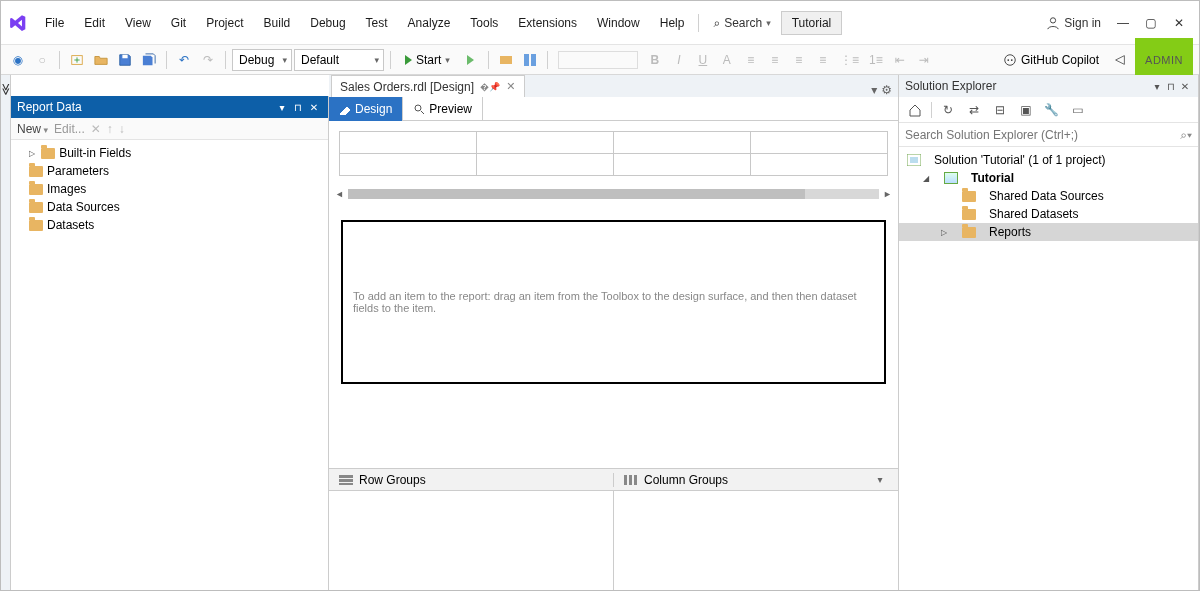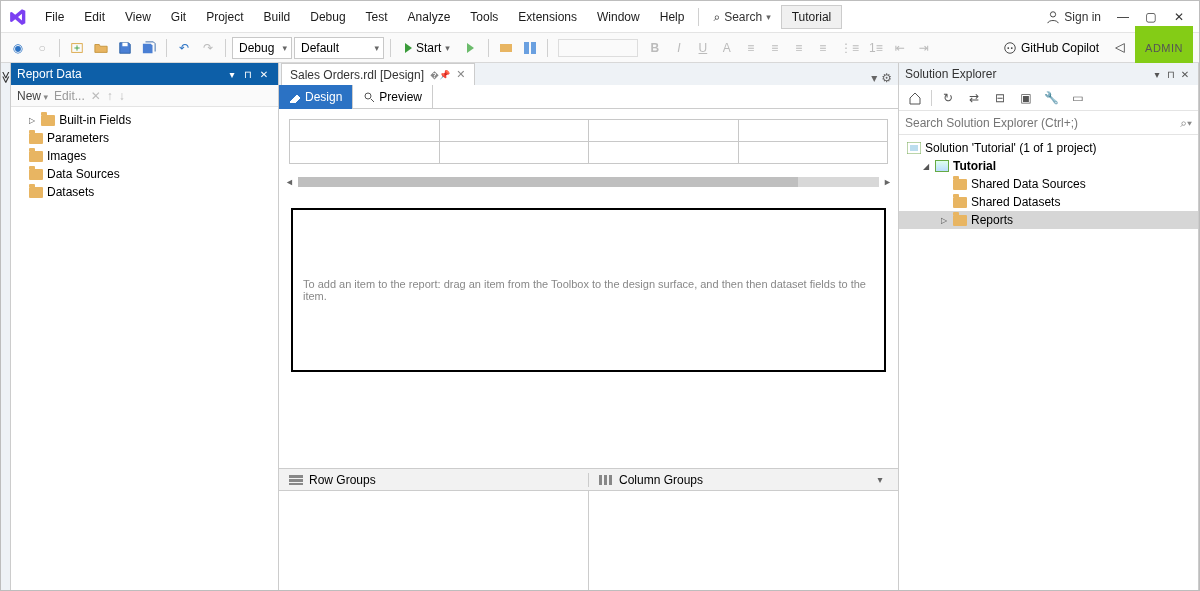--- a/index.html
+++ b/index.html
@@ -1,19 +1,19 @@
 <!DOCTYPE html>
 <html><head>
 <meta charset="utf-8">
 <style>
   * { box-sizing: border-box; margin: 0; padding: 0; font-family: "Segoe UI", Tahoma, sans-serif; font-size: 12px; }
   body { width: 1200px; height: 591px; background: #fff; overflow: hidden; display: flex; flex-direction: column; border:1px solid #bdbdbd; }
 
   
-  .menubar { display:flex; align-items:center; height:32px; padding:0 6px; background:#fff; border-bottom:1px solid #e4e4e4; }
+  .menubar { display:flex; align-items:center; height:44px; padding:0 6px; background:#fff; border-bottom:1px solid #e4e4e4; }
   .vs-logo { width:22px; height:22px; margin-right:6px; display:flex; align-items:center; justify-content:center; }
   .menuitem { padding:4px 10px; color:#1b1b1b; cursor:default; }
   .menuitem.active { background:#f0f0f0; border:1px solid #ccc; }
   .menubar .spacer { flex:1; }
   .searchbox { display:flex; align-items:center; gap:4px; padding:0 10px; color:#333; }
   .sign-in { display:flex; align-items:center; gap:4px; padding:0 8px; color:#333; }
   .winbtn { width:28px; height:20px; display:flex; align-items:center; justify-content:center; color:#333; }
 
   
   .toolbar { display:flex; align-items:center; height:30px; padding:2px 6px; background:#fafafa; border-bottom:1px solid #d8d8d8; gap:2px; }
@@ -28,21 +28,21 @@
   .gh-copilot { display:flex; align-items:center; gap:4px; padding:0 6px; font-size:12px; }
 
   
   .fmt { color:#bbb; }
 
   
   .main { flex:1; display:flex; min-height:0; }
 
   
   .panel { display:flex; flex-direction:column; border-right:1px solid #ccc; }
-  .panel-left { width:268px; }
+  .panel-left { width:318px;margin-top:21px; }
   .panel-header { height:22px; background:#0d5fa8; color:#fff; display:flex; align-items:center; padding:0 6px; font-size:12px; }
   .panel-header .hdr-spacer { flex:1; }
   .panel-header .hdr-btn { width:16px; height:16px; display:flex; align-items:center; justify-content:center; font-size:10px; }
   .panel-toolbar { height:22px; display:flex; align-items:center; padding:0 6px; gap:6px; border-bottom:1px solid #e4e4e4; background:#fafafa; color:#444; }
   .panel-toolbar .ptxt { font-size:12px; }
   .panel-toolbar .pdrop::after{ content:" ▾"; font-size:9px; color:#888;}
   .tree { padding:4px 0; }
   .tree-item { display:flex; align-items:center; height:18px; padding-left:18px; gap:4px; font-size:12px; }
   .tree-item.collapsible::before { content:"▷"; font-size:8px; color:#555; margin-right:2px;}
   .folder-icon { width:14px; height:11px; background:#e8b562; border-radius:1px; position:relative; }
@@ -82,21 +82,21 @@
   .panel-right { width:300px; }
   .sol-header { height:22px; background:#eef2f6; color:#333; display:flex; align-items:center; padding:0 6px; font-size:12px; }
   .sol-header .hdr-spacer{flex:1;}
   .sol-header .sbtn{ width:14px; display:flex; justify-content:center; font-size:10px; color:#555;}
   .sol-toolbar{ height:26px; display:flex; align-items:center; gap:6px; padding:0 6px; border-bottom:1px solid #e4e4e4; }
   .sol-tbtn{ width:20px; height:20px; display:flex; align-items:center; justify-content:center; color:#555; }
   .sol-tsep{ width:1px; height:16px; background:#d0d0d0;}
   .sol-search{ position:relative; height:24px; border-bottom:1px solid #e4e4e4; display:flex; align-items:center; padding:0 6px;}
   .sol-search input{ flex:1; border:none; outline:none; font-size:12px; color:#888;}
   .sol-tree{ padding:4px 0; }
-  .sol-item{ display:flex; align-items:center; height:18px; gap:4px; font-size:12px; padding-left:8px; }
+  .sol-item{ display:flex; align-items:center; height:18px; gap:13px; font-size:12px; padding-left:8px; }
   .sol-item.selected{ background:#d6d6d6; }
   .sol-item .exp{ width:10px; font-size:8px; color:#555; text-align:center;}
   .sol-item.indent1{ padding-left:22px;}
   .sol-item.indent2{ padding-left:40px;}
   .sol-icon{width:14px;height:12px;display:inline-block;}
   .proj-icon{ width:14px; height:12px; border:1px solid #6a4; background:linear-gradient(#dfe,#bdf); }
   .reports-icon{width:14px;height:11px;background:#e8b562;border-radius:1px;position:relative;}
   .reports-icon::before{content:"";position:absolute;top:-3px;left:0;width:6px;height:3px;background:#e8b562;border-radius:1px 1px 0 0;}
 
   .flyout{ width:10px; background:#eef2f6; border-right:1px solid #ccc; display:flex; align-items:flex-start; justify-content:center; padding-top:8px; font-size:9px; color:#333;}

